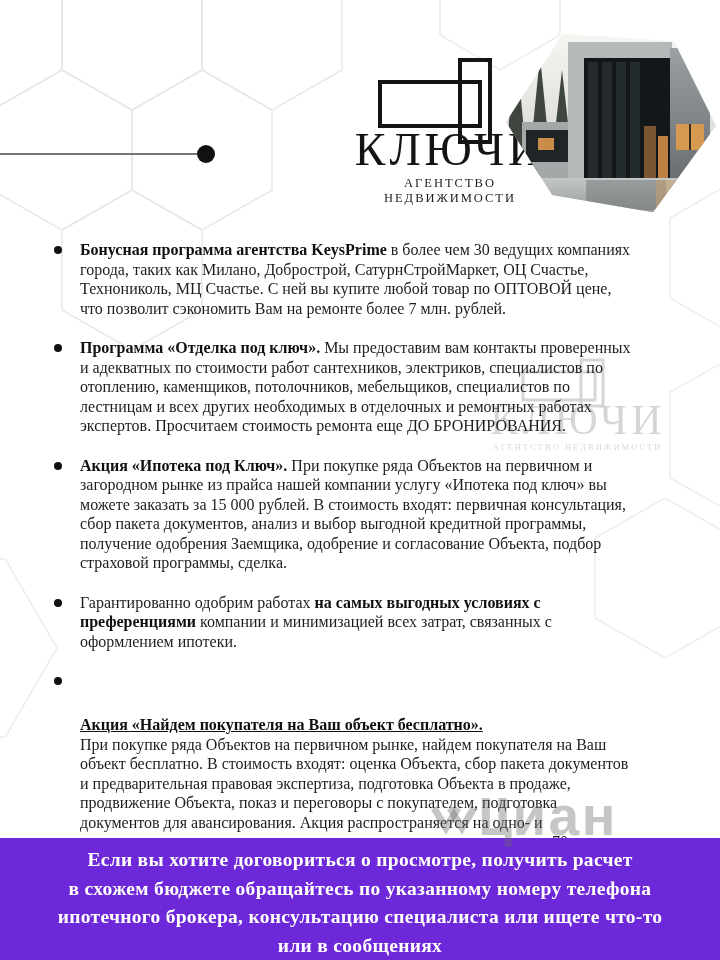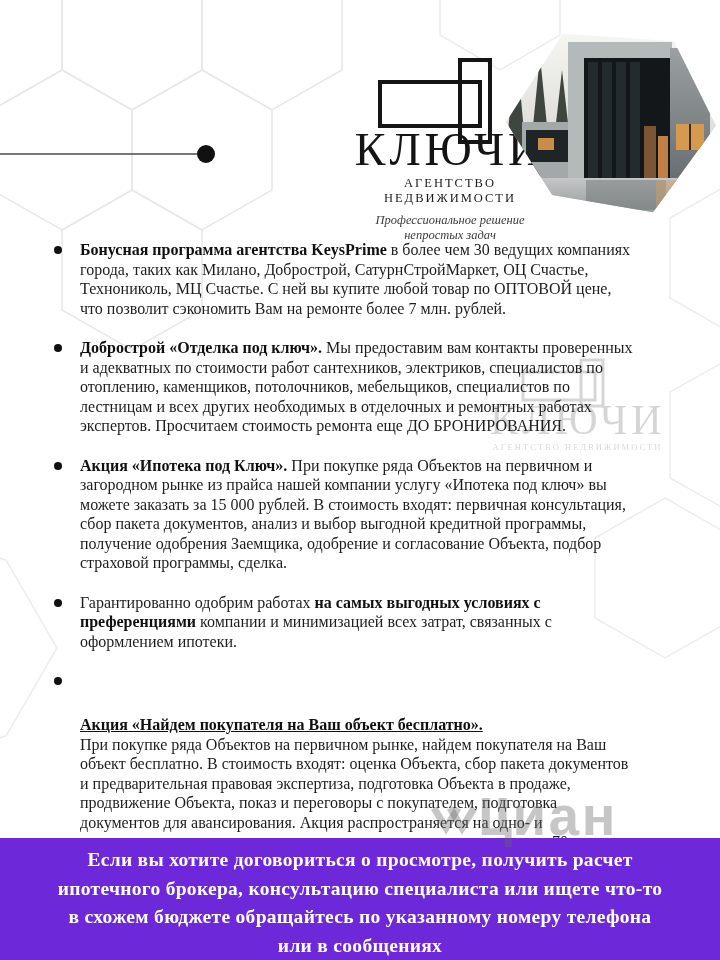--- a/index.html
+++ b/index.html
@@ -67,24 +67,20 @@
     <circle cx="206" cy="154" r="9" fill="#111"></circle>
   </svg>
 
   <div class="logo">
     <svg class="key-svg" width="180" height="90" viewBox="0 0 180 90">
       <rect x="20" y="28" width="100" height="44" fill="none" stroke="#151515" stroke-width="4"></rect>
       <rect x="100" y="6" width="30" height="82" fill="none" stroke="#151515" stroke-width="4"></rect>
     </svg>
     <div class="brand">КЛЮЧИ</div>
     <div class="sub">АГЕНТСТВО НЕДВИЖИМОСТИ</div>
-    <div class="tag">
-      <div>Профессиональное решение</div>
-      <div>непростых задач</div>
-    </div>
   </div>
 
   <div class="house">
     <svg width="210" height="192" viewBox="0 0 210 192">
       <defs>
         <linearGradient id="sky" x1="0" y1="0" x2="0" y2="1">
           <stop offset="0" stop-color="#f7f7f4"></stop>
             <stop offset="1" stop-color="#c9c9c5"></stop>
         </linearGradient>
         <linearGradient id="conc" x1="0" y1="0" x2="0" y2="1">
@@ -148,21 +144,21 @@
       <div class="bt">
         <span></span><b>Бонусная программа агентства KeysPrime</b><span> в более чем 30 ведущих компаниях города, таких как Милано, Добрострой, СатурнСтройМаркет, ОЦ Счастье, Технониколь, МЦ Счастье. С ней вы купите любой товар по ОПТОВОЙ цене, что позволит сэкономить Вам на ремонте более 7 млн. рублей.</span>
       </div>
     </div>
 
     <div class="item">
       <span class="dot">
           <i></i>
         </span>
       <div class="bt">
-        <span></span><b>Добрострой «Отделка под ключ».</b><span> Мы предоставим вам контакты проверенных и адекватных по стоимости работ сантехников, электриков, специалистов по отоплению, каменщиков, потолочников, мебельщиков, специалистов по лестницам и всех других необходимых в отделочных и ремонтных работах экспертов. Просчитаем стоимость ремонта еще ДО БРОНИРОВАНИЯ.</span>
+        <span></span><b>Программа «Отделка под ключ».</b><span> Мы предоставим вам контакты проверенных и адекватных по стоимости работ сантехников, электриков, специалистов по отоплению, каменщиков, потолочников, мебельщиков, специалистов по лестницам и всех других необходимых в отделочных и ремонтных работах экспертов. Просчитаем стоимость ремонта еще ДО БРОНИРОВАНИЯ.</span>
       </div>
     </div>
 
     <div class="item">
       <span class="dot">
           <i></i>
         </span>
       <div class="bt">
         <span></span><b>Акция «Ипотека под Ключ».</b><span> При покупке ряда Объектов на первичном и загородном рынке из прайса нашей компании услугу «Ипотека под ключ» вы можете заказать за 15 000 рублей. В стоимость входят: первичная консультация, сбор пакета документов, анализ и выбор выгодной кредитной программы, получение одобрения Заемщика, одобрение и согласование Объекта, подбор страховой программы, сделка.</span>
       </div>
@@ -193,18 +189,18 @@
       <svg width="48" height="44" viewBox="0 0 48 44">
         <path d="M4,10 L16,30 L28,10" fill="none" stroke="rgba(105,105,105,0.38)" stroke-width="7"></path>
         <path d="M20,10 L32,30 L44,10" fill="none" stroke="rgba(105,105,105,0.38)" stroke-width="7"></path>
       </svg>
       <span class="brand">Циан</span>
     </div>
   </div>
 
   <div class="footer">
     <div>Если вы хотите договориться о просмотре, получить расчет</div>
+    <div>в схожем бюджете обращайтесь по указанному номеру телефона</div>
     <div>ипотечного брокера, консультацию специалиста или ищете что-то</div>
-    <div>в схожем бюджете обращайтесь по указанному номеру телефона</div>
     <div>или в сообщениях</div>
   </div>
 
 </div>
 
 </body></html>

